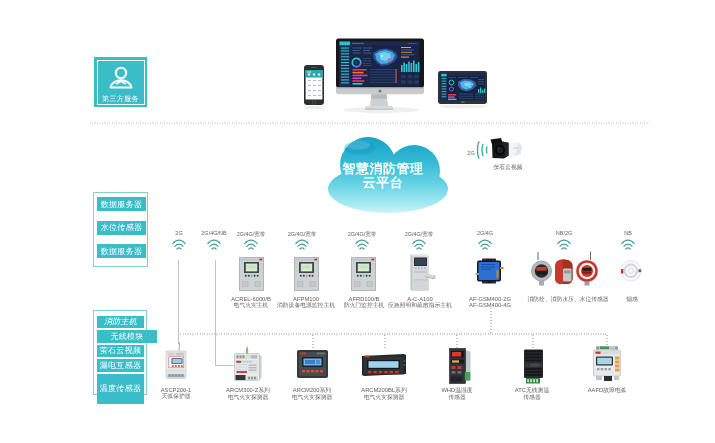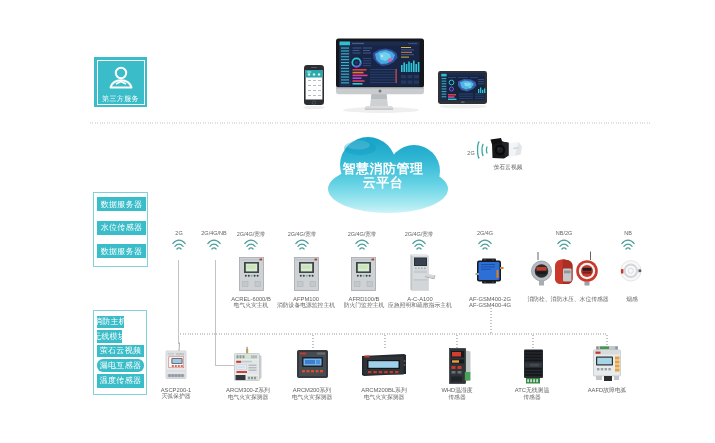--- a/index.html
+++ b/index.html
@@ -268,25 +268,25 @@
   <circle cx="9.5" cy="12.5" r="1" fill="#35383c"></circle>
 </svg>
 <div class="dlabel" style="left:508px;top:163px;">萤石云视频</div>
 
 <div class="abs" style="left:93px;top:192px;width:53px;height:73px;border:1px solid #7fd2d9;"></div>
 <div class="tealbtn" style="left:97px;top:197px;width:49px;height:14px;">数据服务器</div>
 <div class="tealbtn" style="left:97px;top:220.5px;width:49px;height:14px;">水位传感器</div>
 <div class="tealbtn" style="left:97px;top:244px;width:49px;height:14px;">数据服务器</div>
 
 <div class="abs" style="left:93px;top:310px;width:52px;height:83px;border:1px solid #7fd2d9;"></div>
-<div class="tealbtn" style="left:97px;top:315.5px;width:27px;height:12.5px;">消防主机</div>
-<div class="tealbtn" style="left:97px;top:330px;width:25px;height:12.5px;">无线模块</div>
+<div class="tealbtn" style="left:97px;top:315.5px;width:47px;height:12.5px;font-style:italic;">消防主机</div>
+<div class="tealbtn" style="left:97px;top:330px;width:60px;height:12.5px;">无线模块</div>
 <div class="tealbtn" style="left:97px;top:344.5px;width:47px;height:12.5px;">萤石云视频</div>
-<div class="tealbtn" style="left:97px;top:359px;width:47px;height:12.5px;border-radius:6px;">漏电互感器</div>
-<div class="tealbtn" style="left:97px;top:373.5px;width:47px;height:14px;">温度传感器</div>
+<div class="tealbtn" style="left:97px;top:359px;width:47px;height:12.5px;">漏电互感器</div>
+<div class="tealbtn" style="left:97px;top:373.5px;width:47px;height:30px;">温度传感器</div>
 
 <div class="wlabel" style="left:179px;top:230px;">2G</div>
 <div class="wlabel" style="left:214px;top:230px;">2G/4G/NB</div>
 <div class="wlabel" style="left:251px;top:230px;">2G/4G/宽带</div>
 <div class="wlabel" style="left:302px;top:230px;">2G/4G/宽带</div>
 <div class="wlabel" style="left:362px;top:230px;">2G/4G/宽带</div>
 <div class="wlabel" style="left:419px;top:230px;">2G/4G/宽带</div>
 <div class="wlabel" style="left:485px;top:230px;">2G/4G</div>
 <div class="wlabel" style="left:564px;top:230px;">NB/2G</div>
 <div class="wlabel" style="left:628px;top:230px;">NB</div>

